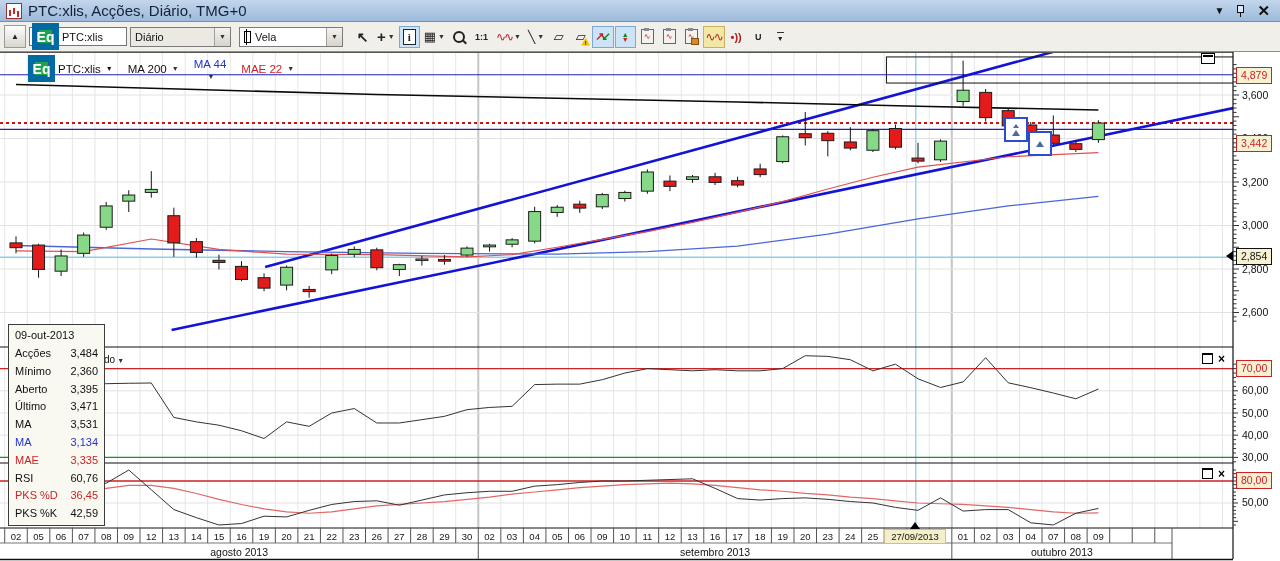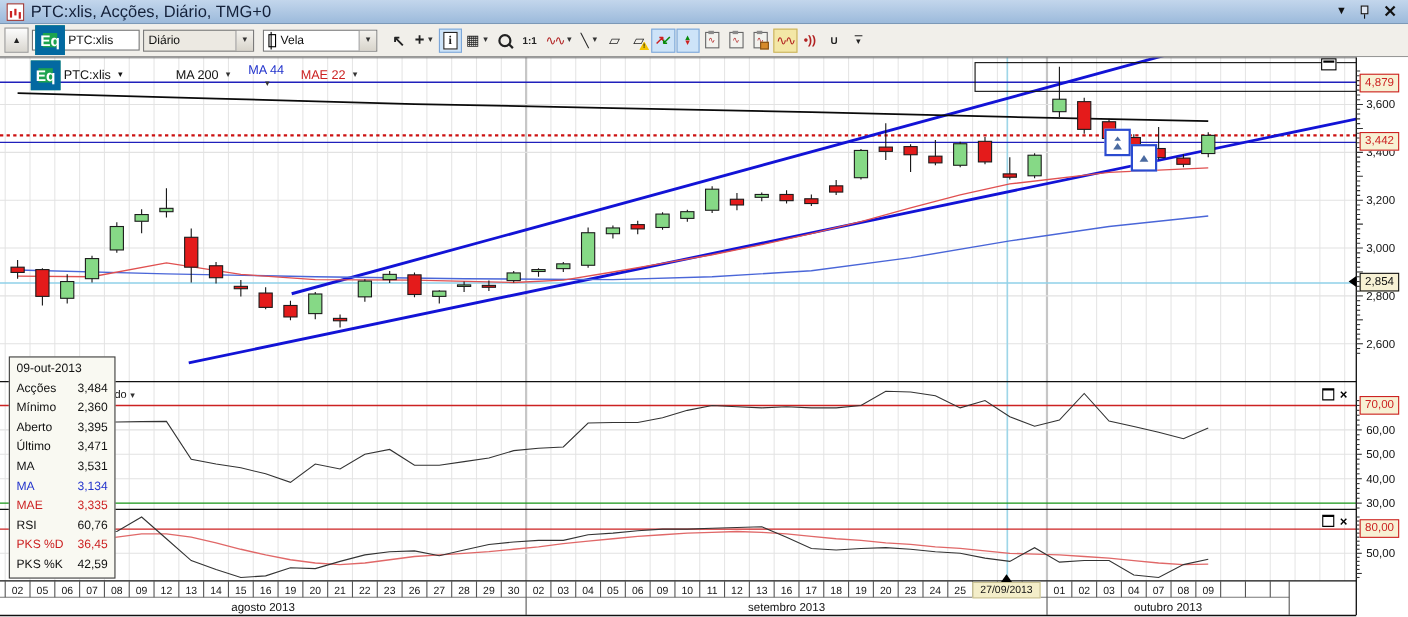--- a/index.html
+++ b/index.html
@@ -51,21 +51,21 @@
   .updown{display:flex;flex-direction:column;line-height:5px;font-size:7px;}
   .updown .u{color:#0a8a0a;}.updown .dn{color:#cc2222;}
   .warn-tri{position:absolute;right:0;bottom:1px;width:9px;height:8px;background:#f4c400;
     clip-path:polygon(50% 0,100% 100%,0 100%);font-size:6px;font-weight:bold;color:#111;text-align:center;line-height:10px;}
   
   .chart{position:absolute;left:0;top:52px;width:1280px;height:509px;background:#fff;}
   .chart svg{position:absolute;left:0;top:0;}
   .legend{position:absolute;left:28px;top:3px;display:flex;align-items:center;gap:15px;font-size:11.5px;z-index:3;}
   .legend .item{display:flex;align-items:center;gap:3px;}
   .legend .dd{font-size:7px;}
-  .lg-sym{color:#111;}.lg-ma200{color:#111;margin-left:32px;}.lg-ma44{color:#2233cc;flex-direction:column;}.lg-mae{color:#cc2222;}
+  .lg-sym{color:#111;}.lg-ma200{color:#111;}.lg-ma44{color:#2233cc;flex-direction:column;}.lg-mae{color:#cc2222;}
   .do-label{position:absolute;left:104px;top:302px;font-size:10px;color:#111;z-index:3;}
   .do-label .dd{font-size:7px;}
   .pane-btns{position:absolute;display:flex;gap:5px;align-items:center;z-index:4;}
   .pb-restore{width:9px;height:8px;border:1px solid #000;border-top:2px solid #000;background:#fff;display:inline-block;}
   .pb-close{font-size:12px;font-weight:bold;color:#000;line-height:8px;}
   .rect-handle{position:absolute;left:1201px;top:1px;width:12px;height:9px;border:1px solid #000;background:#fff;z-index:4;}
   .rect-handle:before{content:'';position:absolute;left:1px;top:1px;right:1px;height:2px;background:#000;}
   .axis-box{position:absolute;left:1236px;font-size:10.5px;height:15px;line-height:15px;padding:0 4px;
     background:#f7f1d4;z-index:4;white-space:nowrap;}
   .axis-box.red{border:1px solid #cc2222;color:#cc2222;}
@@ -650,21 +650,21 @@
   <div class="pane-btns" style="left:1202px;top:301px">
     <span class="pb-restore"></span>
     <span class="pb-close">×</span>
   </div>
   <div class="pane-btns" style="left:1202px;top:416px">
     <span class="pb-restore"></span>
     <span class="pb-close">×</span>
   </div>
 
   <div class="axis-box red" style="top:15px">4,879</div>
-  <div class="axis-box red" style="top:68px">3,442</div>
+  <div class="axis-box red" style="top:83px">3,442</div>
   <div class="axis-box blk" style="top:196px">2,854</div>
   <span class="tri-left" style="top:199px"></span>
   <div class="axis-box red" style="top:308px">70,00</div>
   <div class="axis-box red" style="top:420px">80,00</div>
 
   <div class="tooltip">
     <div class="hd">09-out-2013</div>
     <div id="tooltip-rows">
         <div class="row ">
           <span>Acções</span>

